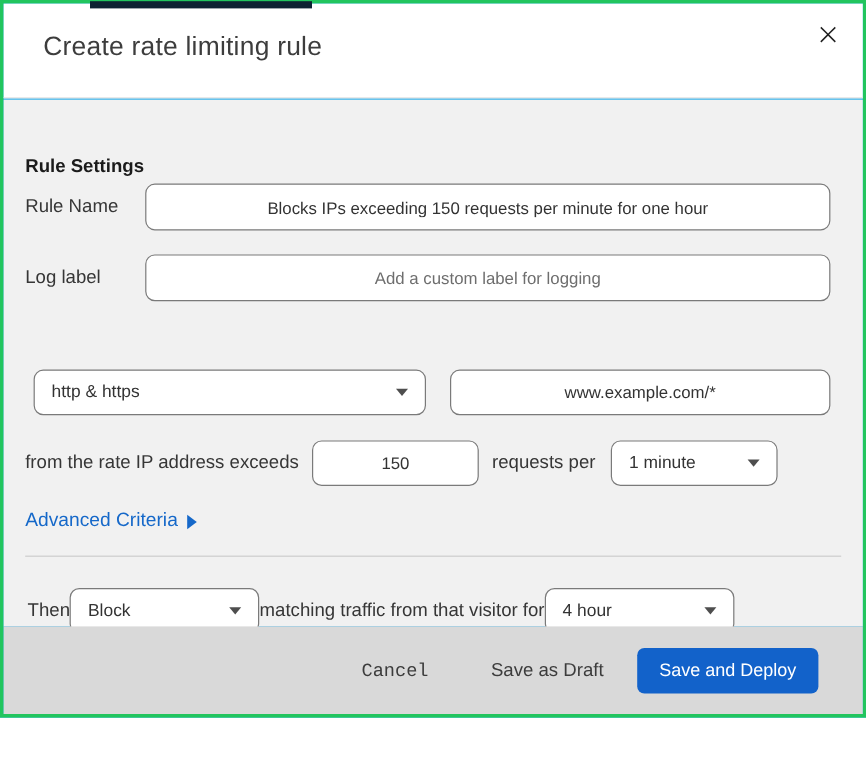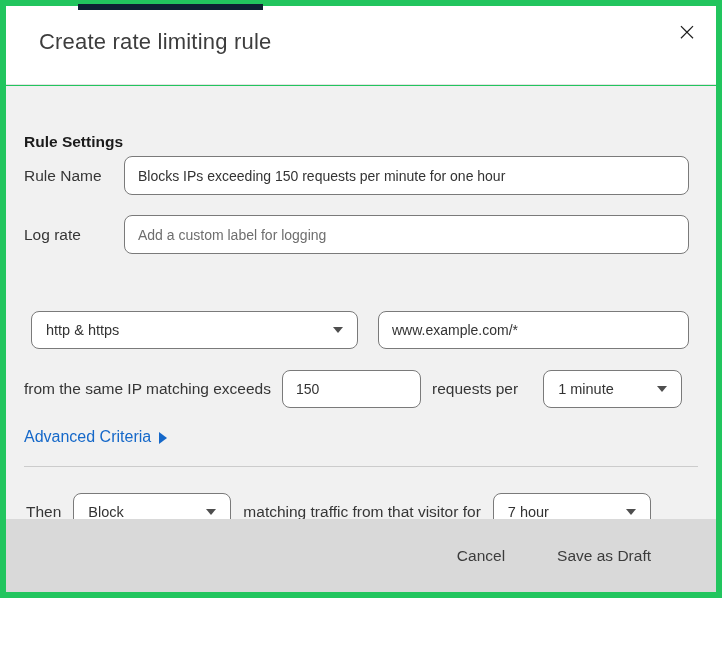--- a/index.html
+++ b/index.html
@@ -8,21 +8,21 @@
     --top-bar:#0e2233;
   }
   *{box-sizing:border-box;margin:0;padding:0;}
   html,body{background:#fff;}
   body{
     font-family:"Liberation Sans","DejaVu Sans",sans-serif;
     width:722px;height:650px;overflow:hidden;
   }
   .modal{
     position:relative;width:722px;height:598px;
-    background:#22c55e;border:6px solid #22c55e;
+    background:#0ea5e9;border:3px solid #22c55e;
   }
   .top-edge-bar{
     position:absolute;left:72px;top:-2px;width:185px;height:6px;
     background:var(--top-bar);z-index:5;
   }
   
   .modal-header{
     position:absolute;left:0;top:0;right:0;height:79px;
     background:#ffffff;border-bottom:1px solid #e4e4e4;
   }
@@ -45,21 +45,21 @@
     background:#f1f1f1;
   }
   .row{position:absolute;left:0;right:0;display:flex;align-items:center;}
   .section-heading{
     position:absolute;left:18px;top:31px;
     font-size:15.5px;font-weight:700;color:#1b1b1b;margin-top:16px;
   }
   .lbl{font-size:15.5px;color:#363636;}
   .txt-input{
     height:39px;background:#fff;border:1px solid #7a7a7a;border-radius:8px;
-    font-family:inherit;font-size:14px;color:#333;padding:0 13px;outline:none;
+    font-family:inherit;font-size:14px;color:#333;padding:0 13px;outline:none;text-align:center;
   }
   .txt-input::placeholder{color:#6e6e6e;opacity:1;}
   .row-rule-name{top:70px;height:39px;}
   .row-log-label{top:129px;height:39px;}
   .row-rule-name .lbl,.row-log-label .lbl{position:absolute;left:18px;}
   .wide-input{position:absolute;left:118px;right:27px;height:39px;}
   .traffic-heading{
     position:absolute;left:18px;top:186px;
     font-size:16px;color:#333;
   }
@@ -71,50 +71,50 @@
   }
   .select-box .val{font-size:14.5px;color:#333;}
   .caret{
     width:0;height:0;border-left:5px solid transparent;
     border-right:5px solid transparent;border-top:6px solid #4e4e4e;
   }
   .scheme-select{width:327px;flex:none;justify-content:space-between;}
   .url-input{flex:1;height:38px;}
   .row-threshold{top:284px;height:38px;padding-left:18px;gap:11px;}
   .requests-input{width:139px;height:38px;flex:none;}
-  .period-select{width:139px;flex:none;margin-left:14px;}
+  .period-select{width:139px;flex:none;margin-left:2px;}
   .advanced-link{
     position:absolute;left:18px;top:342px;
     display:flex;align-items:center;gap:8px;
     background:none;border:none;cursor:pointer;font-family:Liberation Sans, sans-serif;
   }
   .advanced-link .link-text{font-size:16px;color:var(--link-blue);}
   .arrow-right{
     width:0;height:0;border-top:6px solid transparent;
     border-bottom:6px solid transparent;border-left:8px solid var(--link-blue);
     margin-top:2px;
   }
   .section-divider{
     position:absolute;left:18px;right:18px;top:380px;height:1px;background:#cccccc;
   }
-  .row-action{top:407px;height:38px;padding-left:20px;gap:12px;}
+  .row-action{top:407px;height:38px;padding-left:20px;}
   .action-select{width:158px;flex:none;}
   .duration-select{width:158px;flex:none;}
   
   .modal-footer{
     position:absolute;left:0;right:0;bottom:0;height:73px;
     background:#d9d9d9;
     display:flex;align-items:center;justify-content:flex-end;
     padding-right:37px;
   }
   .ghost-button{
     background:none;border:none;cursor:pointer;font-family:inherit;
     font-size:15.5px;color:#3c3c3c;padding:8px 10px;
   }
-  .ghost-cancel{margin-right:32px;}
+  .ghost-cancel{margin-right:32px;font-family:Liberation Mono, monospace;}
   .ghost-draft{margin-right:18px;text-align:center;}
   .primary-button{
     width:151px;height:38px;background:var(--accent-blue);
     border:none;border-radius:6px;cursor:pointer;
     color:#fff;font-family:inherit;font-size:15px;
   }
 </style>
 </head>
 <body>
 
@@ -130,35 +130,35 @@
 
   <div class="modal-body">
     <div class="section-heading">Rule Settings</div>
 
     <div class="row row-rule-name">
       <span class="lbl">Rule Name</span>
       <input class="txt-input wide-input" type="text" value="Blocks IPs exceeding 150 requests per minute for one hour" style="">
     </div>
 
     <div class="row row-log-label">
-      <span class="lbl">Log rate</span>
+      <span class="lbl">Log label</span>
       <input class="txt-input wide-input" type="text" placeholder="Add a custom label for logging" style="">
     </div>
 
 
     <div class="row row-scheme">
       <div class="select-box scheme-select">
         <span class="val">http &amp; https</span>
         <span class="caret"></span>
       </div>
       <input class="txt-input url-input" type="text" value="www.example.com/*" style="">
     </div>
 
     <div class="row row-threshold">
-      <span class="lbl">from the same IP matching exceeds</span>
+      <span class="lbl">from the rate IP address exceeds</span>
       <input class="txt-input requests-input" type="text" value="150" style="">
       <span class="lbl">requests per</span>
       <div class="select-box period-select">
         <span class="val">1 minute</span>
         <span class="caret"></span>
       </div>
     </div>
 
     <button class="advanced-link">
       <span class="link-text">Advanced Criteria</span>
@@ -168,23 +168,24 @@
     <div class="section-divider"></div>
 
     <div class="row row-action">
       <span class="lbl">Then</span>
       <div class="select-box action-select">
         <span class="val">Block</span>
         <span class="caret"></span>
       </div>
       <span class="lbl">matching traffic from that visitor for</span>
       <div class="select-box duration-select">
-        <span class="val">7 hour</span>
+        <span class="val">4 hour</span>
         <span class="caret"></span>
       </div>
     </div>
   </div>
 
   <div class="modal-footer">
     <button class="ghost-button ghost-cancel">Cancel</button>
     <button class="ghost-button ghost-draft">Save as Draft</button>
+    <button class="primary-button">Save and Deploy</button>
   </div>
 </div>
 
 </body></html>

